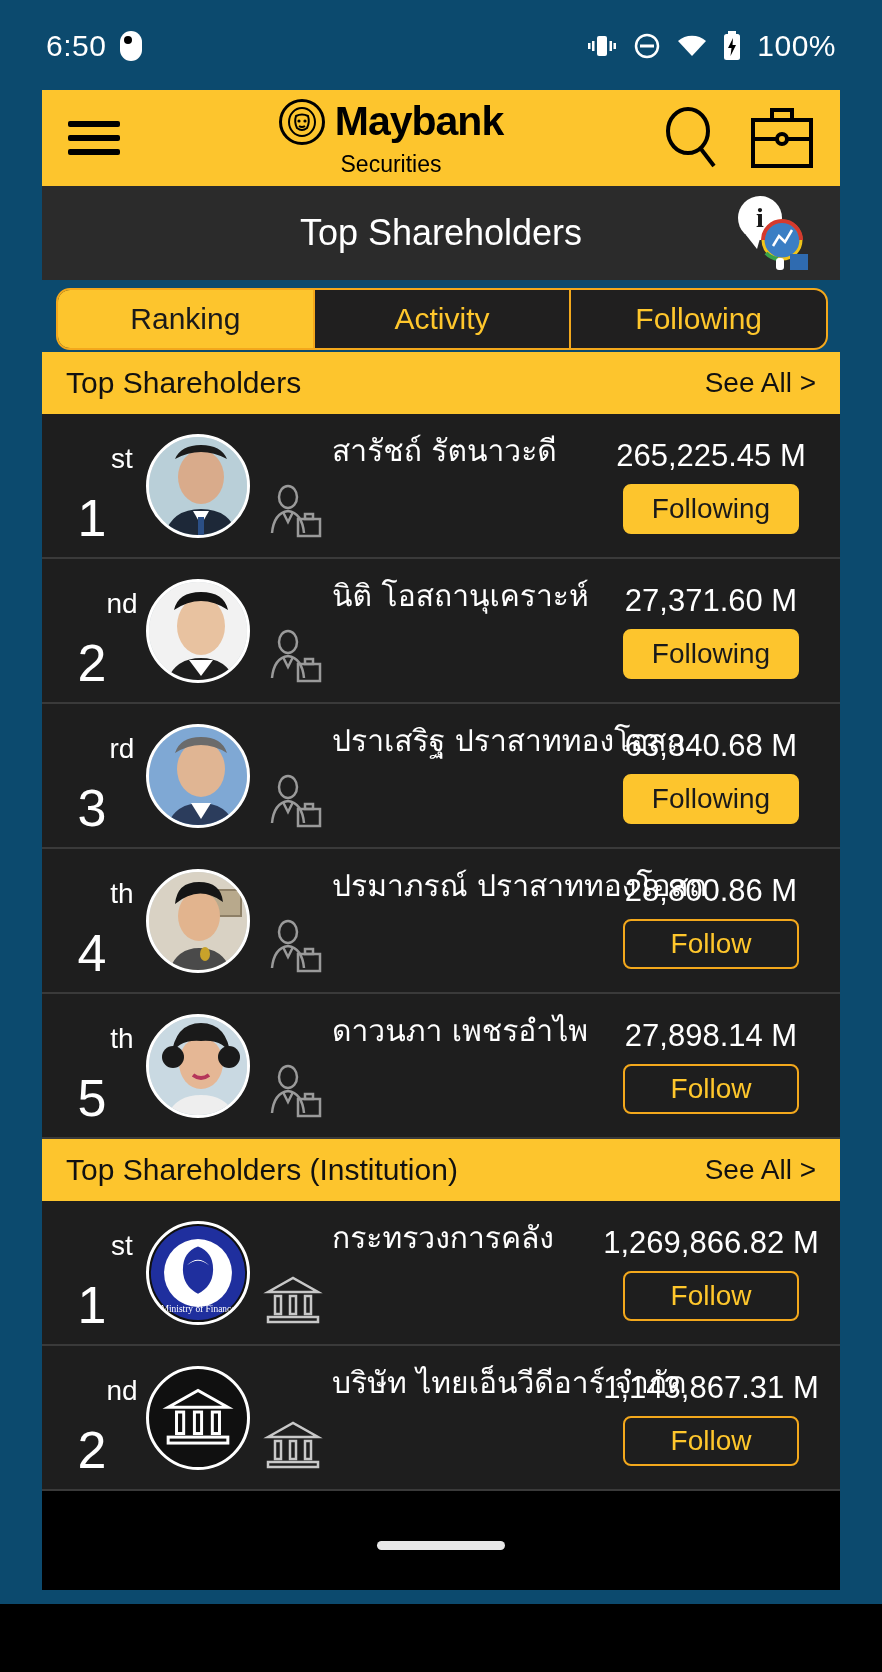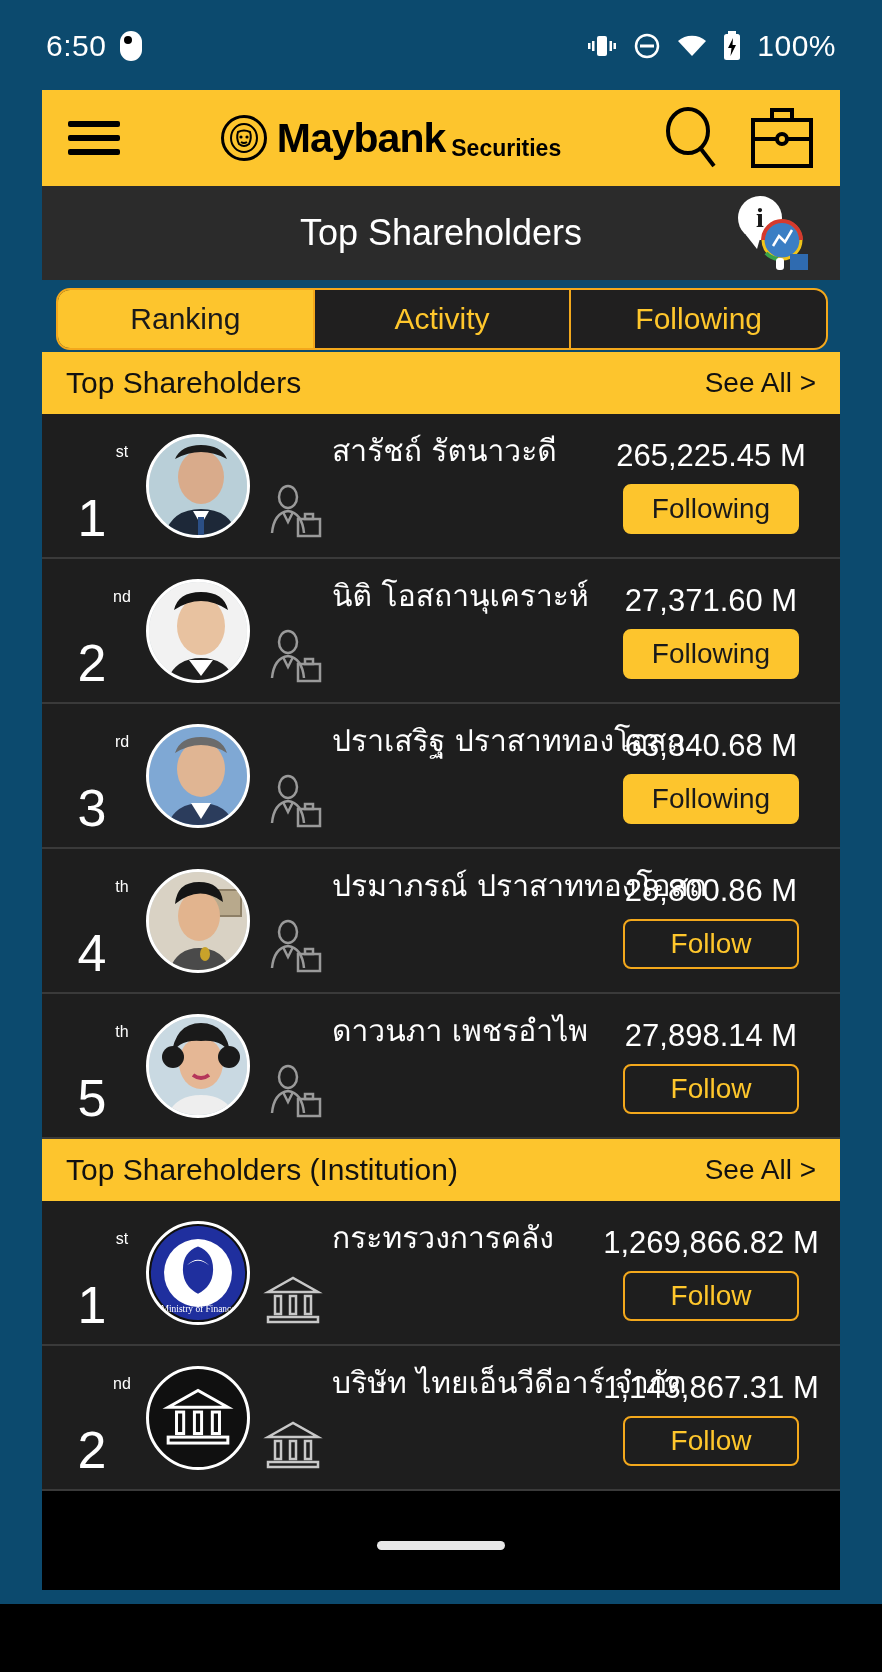--- a/index.html
+++ b/index.html
@@ -30,28 +30,28 @@
   .sb-right{ display:flex; align-items:center; gap:16px; }
   .ic{ display:block; }
 
   
   .appheader{
     position:absolute; left:42px; top:90px; width:798px; height:96px;
     background:#FDC52D; display:flex; align-items:center; padding:0 26px;
   }
   .hamburger{ width:52px; display:flex; flex-direction:column; gap:8px; cursor:pointer;}
   .hamburger span{ display:block; height:6px; background:#000; border-radius:2px; }
-  .brandwrap{ flex:1; display:flex; flex-direction:row; align-items:flex-end; justify-content:center; gap:6px;}
+  .brandwrap{ flex:1; display:flex; flex-direction:column; align-items:center; justify-content:center; gap:6px;}
   .brandrow{ display:flex; align-items:center; gap:10px;}
   .tiger{
     width:46px;height:46px;border-radius:50%;border:3px solid #000;
     display:flex;align-items:center;justify-content:center;
   }
   .brandname{ font-size:41px; font-weight:bold; color:#000; letter-spacing:-1px;}
-  .brandsub{ font-size:23px; font-weight:bold; color:#000; }
+  .brandsub{ font-size:23px; font-weight:normal; color:#000; }
   .hdr-icons{ display:flex; align-items:center; gap:28px; }
 
   
   .titlebar{
     position:absolute; left:42px; top:186px; width:798px; height:94px;
     background:#2B2B2B; display:flex; align-items:center; justify-content:center;
   }
   .pagetitle{ font-size:36px; color:#fff; }
   .title-icons{ position:absolute; right:30px; top:10px; width:84px; height:78px;}
   .info-bubble{
@@ -93,21 +93,21 @@
     position:relative; width:798px; height:145px; background:#1E1E1E;
     border-bottom:2px solid #3a3a3a; display:flex; align-items:center;
   }
   .rankbox{ position:relative; width:104px; height:145px; flex:0 0 104px;}
   .rank-num{
     position:absolute; left:50px; bottom:14px; transform:translateX(-50%);
     font-size:52px; color:#fff; line-height:1;
   }
   .rank-sfx{
     position:absolute; left:80px; top:30px; transform:translateX(-50%);
-    font-size:16px; color:#fff;
+    font-size:28px; color:#fff;
   }
   .avatar{
     width:104px;height:104px;border-radius:50%; flex:0 0 104px;
     border:3px solid #fff; overflow:hidden; position:relative; background:#cfd8dc;
   }
   .avatar.inst{ background:#101010; display:flex;align-items:center;justify-content:center;}
   .badge-ic{ width:62px; flex:0 0 62px; margin-left:12px; align-self:flex-end; margin-bottom:8px;}
   .namecol{ flex:1; height:145px; position:relative; padding-left:8px;}
   .pname{
     position:absolute; left:8px; top:14px; font-size:30px; color:#fff;

